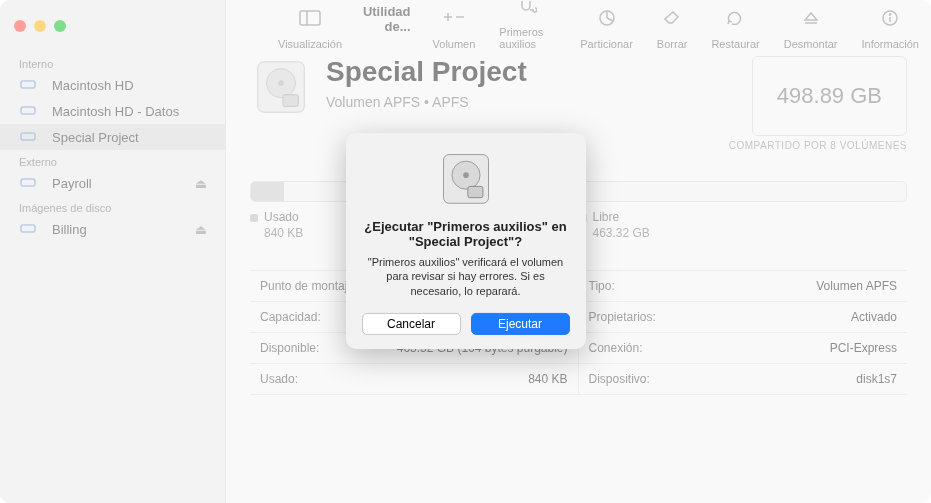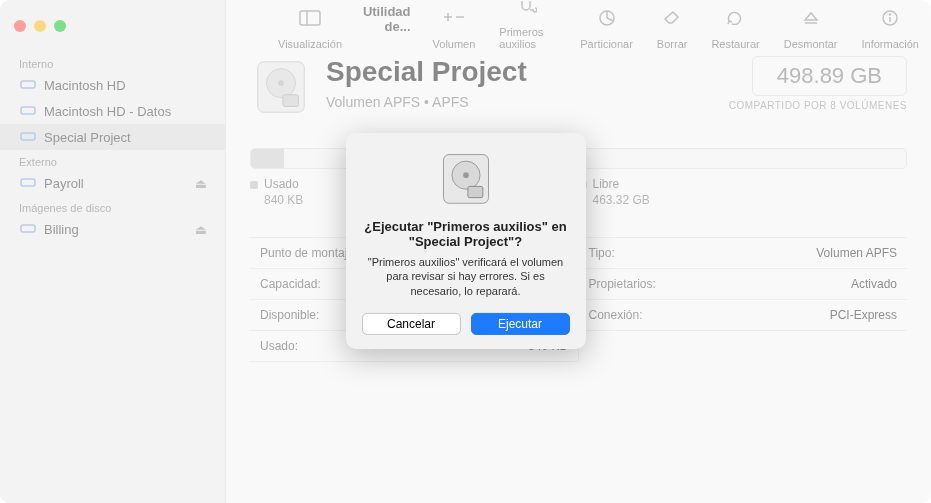--- a/index.html
+++ b/index.html
@@ -13,33 +13,33 @@
 .light.red{background:#ff5f57;} .light.yellow{background:#febc2e;} .light.green{background:#28c840;}
 .toolbar { margin-left:200px; display:flex; align-items:center; height:100%; flex:1; color:#7a7a7a; }
 .tbtn { display:flex; flex-direction:column; align-items:center; justify-content:flex-end; height:48px; padding:0 12px; gap:11px; font-size:11px; cursor:default;}
 .tbtn .ticon { height:18px; display:flex; align-items:center; justify-content:center; }
 .tbtn svg { stroke:#9a9a9a; fill:none; stroke-width:1.5; }
 .app-title { font-size:13px; font-weight:600; color:#555; padding:0 10px 0 4px; align-self:center; margin-top:-14px;text-align:right;}
 .tb-spacer{flex:1;}
 
 .sidebar { width:226px; background:#ececec; border-right:1px solid #dcdcdc; padding-top:52px; height:100%; }
 .sb-header { font-size:11px; color:#8a8a8a; padding:6px 19px 2px; font-weight:500;}
-.sb-item { display:flex; align-items:center; padding:4px 18px; font-size:13px; color:#555; height:26px;}
+.sb-item { display:flex; align-items:center; padding:4px 18px; font-size:13px; color:#555; height:26px;gap:8px;}
 .sb-item.selected { background:#dcdcdc; }
 .sb-item .sicon{width:20px; text-align:center; margin-right:6px;}
 .sb-item .eject{margin-left:auto; opacity:.5;}
 
 .main { flex:1; padding-top:56px; padding-left:24px; padding-right:24px; height:100%; position:relative; overflow:hidden;}
 .vol-header { display:flex; align-items:flex-start; margin-bottom:30px;}
 .vol-icon { width:62px; height:62px; margin-right:14px; }
 .vol-title { flex:1; }
 .vol-title h1{ font-size:28px; font-weight:600; color:#3a3a3a; }
 .vol-title .sub{ font-size:14px; color:#8a8a8a; margin-top:6px;}
 .size-chip { text-align:right; }
-.size-chip .big{ border:1px solid #d9d9d9; border-radius:6px; padding:6px 24px; font-size:22px; color:#8a8a8a; display:inline-block;}
+.size-chip .big{ border:1px solid #d9d9d9; border-radius:6px; padding:26px 24px; font-size:22px; color:#8a8a8a; display:inline-block;}
 .size-chip .under{ font-size:10px; color:#a0a0a0; letter-spacing:.5px; margin-top:4px;}
 
 .usage-bar { width:100%; height:21px; background:#f2f2f2; border:1px solid #ddd; border-radius:5px; overflow:hidden; margin-bottom:8px;}
 .usage-bar .used{ height:100%; width:5%; background:#d0d0d0;}
 .legend { display:flex; font-size:12px; color:#777; margin-bottom:30px;}
 .legend .col{ flex:1;}
 .legend .swatch{display:inline-block;width:8px;height:8px;border-radius:2px;margin-right:6px;vertical-align:middle;}
 .legend .s-used{background:#c4c4c4;} .legend .s-free{background:#fff;border:1px solid #ccc;}
 .legend .val{color:#888; margin-top:2px; padding-left:14px;}
 
@@ -244,20 +244,24 @@
             <span class="v">Volumen APFS</span>
           </div>
         <div class="row">
             <span class="k">Propietarios:</span>
             <span class="v">Activado</span>
           </div>
         <div class="row">
             <span class="k">Conexión:</span>
             <span class="v">PCI-Express</span>
           </div>
+        <div class="row">
+            <span class="k">Dispositivo:</span>
+            <span class="v">disk1s7</span>
+          </div>
       </div>
     </div>
 
   </div>
 
   <div class="overlay-dim"></div>
 
   <div class="dialog">
     <div class="dlg-icon">
       <svg class="drive-svg" viewBox="0 0 64 64">

